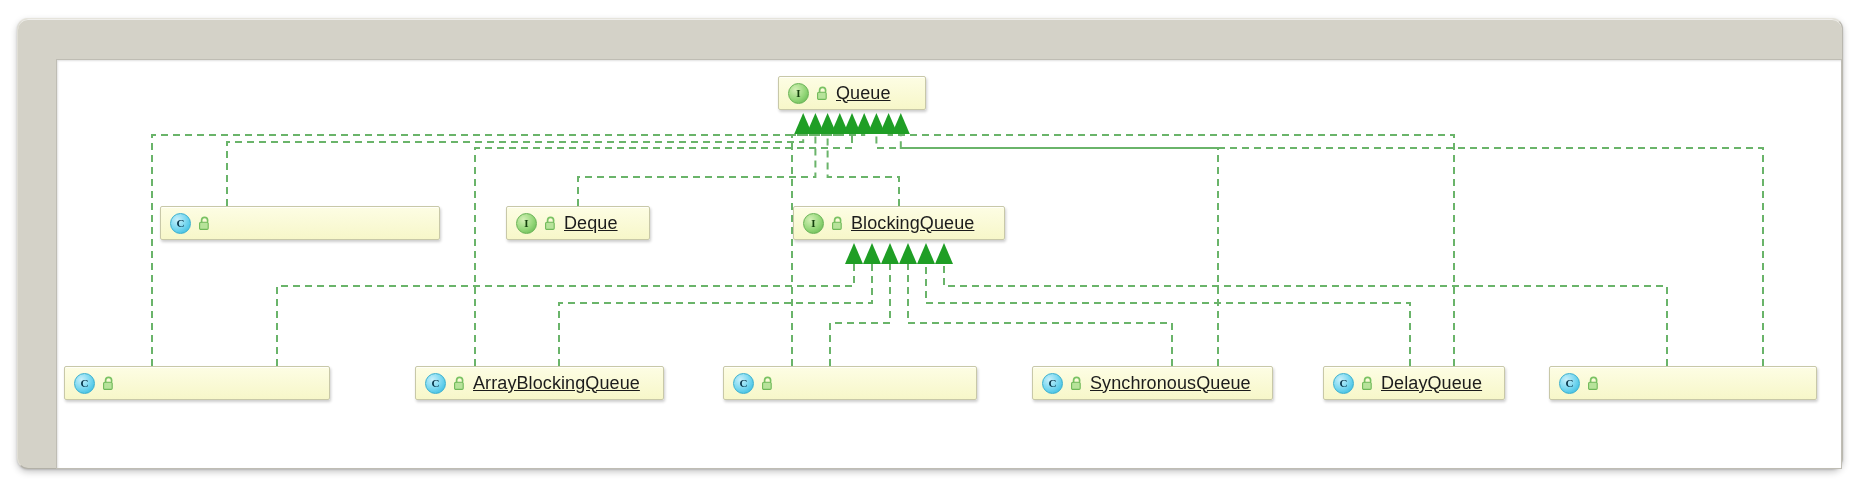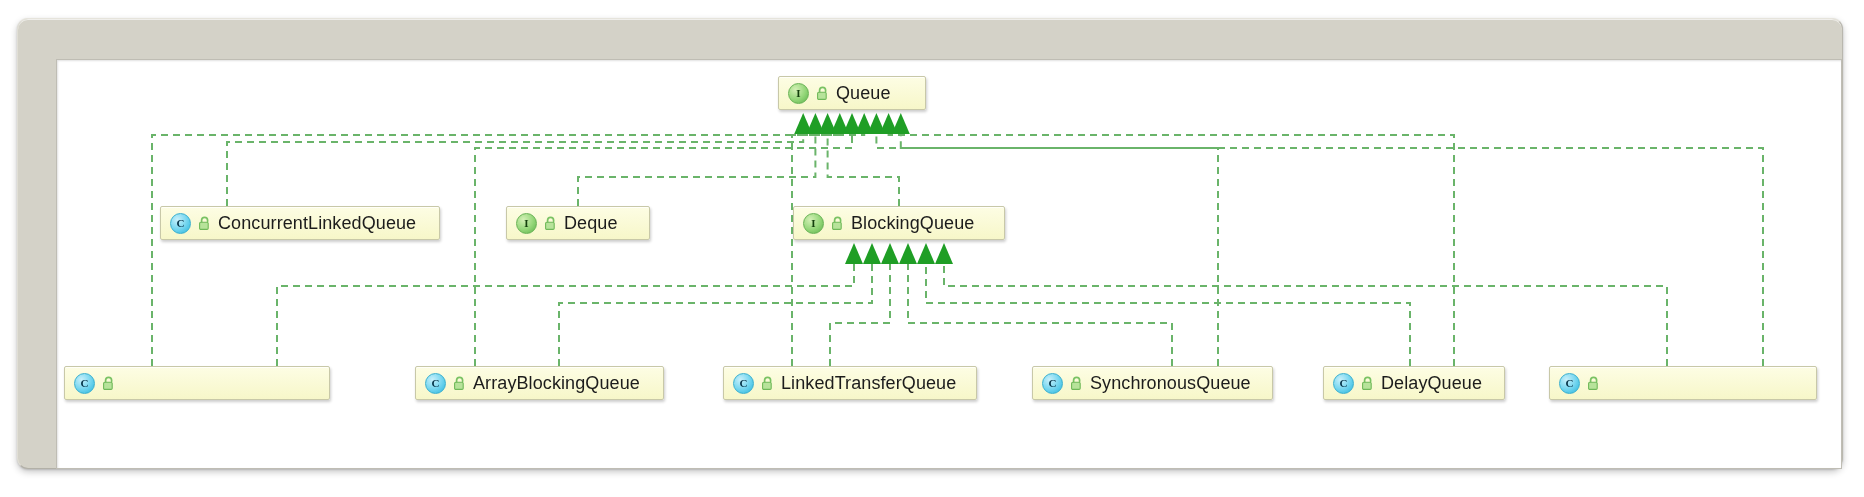--- a/index.html
+++ b/index.html
@@ -79,20 +79,21 @@
                 inset 0 1px 0 rgba(255,255,255,0.75);
     white-space: nowrap;
     z-index: 5;
   }
 
   .node-label {
     font-size: 18px;
     color: #1c1c1c;
     letter-spacing: 0.1px;
     padding-left: 3px;
+    text-decoration: underline;
   }
 
   
   .kind-icon {
     flex: none;
     width: 19px;
     height: 19px;
     border-radius: 50%;
     display: inline-flex;
     align-items: center;
@@ -174,21 +175,20 @@
                 <rect x="1.6" y="6.2" width="8.6" height="7.2" rx="1.2" fill="#b7e39a" stroke="#6fb858" stroke-width="1.1"></rect>
               </svg></span>
             <span class="node-label">Queue</span>
           </div>
           <div class="node" style="left: 103px; top: 146px; width: 280px;">
             <span class="kind-icon class">C</span>
             <span class="lock-icon"><svg viewBox="0 0 13 15" width="13" height="15">
                 <path d="M3.6 6.4 V4.3 a3.0 3.0 0 0 1 6.0 0 V5.3" fill="none" stroke="#79c263" stroke-width="1.7" stroke-linecap="round"></path>
                 <rect x="1.6" y="6.2" width="8.6" height="7.2" rx="1.2" fill="#b7e39a" stroke="#6fb858" stroke-width="1.1"></rect>
               </svg></span>
-            <span class="node-label">ConcurrentLinkedQueue</span>
           </div>
           <div class="node" style="left: 449px; top: 146px; width: 144px;">
             <span class="kind-icon interface">I</span>
             <span class="lock-icon"><svg viewBox="0 0 13 15" width="13" height="15">
                 <path d="M3.6 6.4 V4.3 a3.0 3.0 0 0 1 6.0 0 V5.3" fill="none" stroke="#79c263" stroke-width="1.7" stroke-linecap="round"></path>
                 <rect x="1.6" y="6.2" width="8.6" height="7.2" rx="1.2" fill="#b7e39a" stroke="#6fb858" stroke-width="1.1"></rect>
               </svg></span>
             <span class="node-label">Deque</span>
           </div>
           <div class="node" style="left: 736px; top: 146px; width: 212px;">
@@ -213,21 +213,20 @@
                 <rect x="1.6" y="6.2" width="8.6" height="7.2" rx="1.2" fill="#b7e39a" stroke="#6fb858" stroke-width="1.1"></rect>
               </svg></span>
             <span class="node-label">ArrayBlockingQueue</span>
           </div>
           <div class="node" style="left: 666px; top: 306px; width: 254px;">
             <span class="kind-icon class">C</span>
             <span class="lock-icon"><svg viewBox="0 0 13 15" width="13" height="15">
                 <path d="M3.6 6.4 V4.3 a3.0 3.0 0 0 1 6.0 0 V5.3" fill="none" stroke="#79c263" stroke-width="1.7" stroke-linecap="round"></path>
                 <rect x="1.6" y="6.2" width="8.6" height="7.2" rx="1.2" fill="#b7e39a" stroke="#6fb858" stroke-width="1.1"></rect>
               </svg></span>
-            <span class="node-label">LinkedTransferQueue</span>
           </div>
           <div class="node" style="left: 975px; top: 306px; width: 241px;">
             <span class="kind-icon class">C</span>
             <span class="lock-icon"><svg viewBox="0 0 13 15" width="13" height="15">
                 <path d="M3.6 6.4 V4.3 a3.0 3.0 0 0 1 6.0 0 V5.3" fill="none" stroke="#79c263" stroke-width="1.7" stroke-linecap="round"></path>
                 <rect x="1.6" y="6.2" width="8.6" height="7.2" rx="1.2" fill="#b7e39a" stroke="#6fb858" stroke-width="1.1"></rect>
               </svg></span>
             <span class="node-label">SynchronousQueue</span>
           </div>
           <div class="node" style="left: 1266px; top: 306px; width: 182px;">

